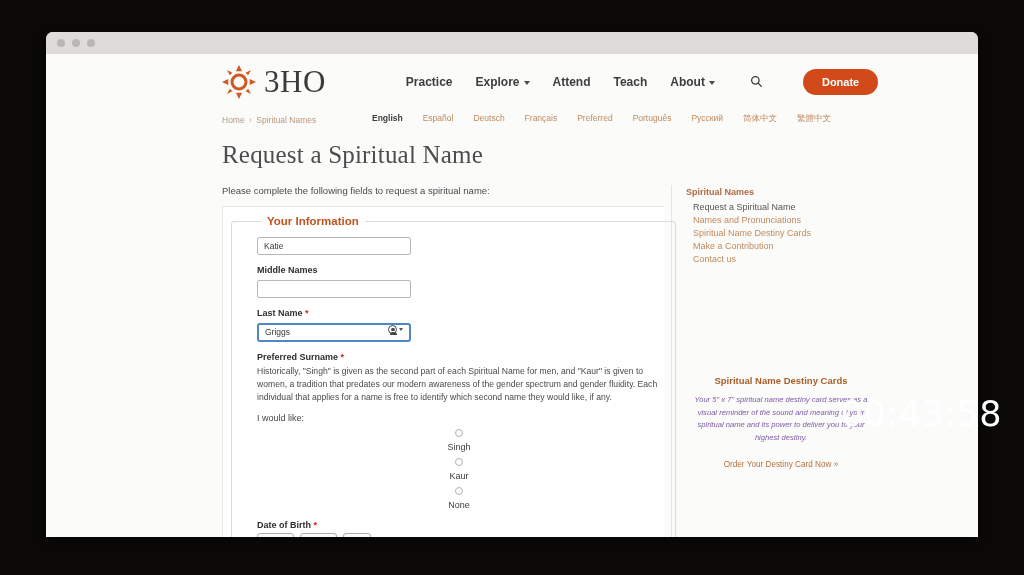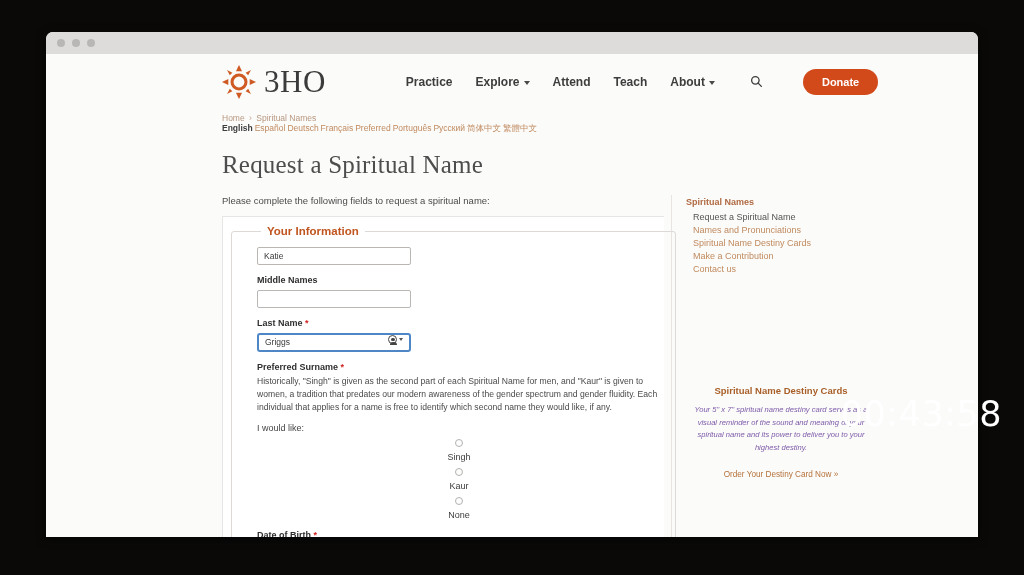--- a/index.html
+++ b/index.html
@@ -67,28 +67,27 @@
   #donate {
     margin-left: 14px;
     background: #d2491a; color: #fff;
     font-size: 11px; font-weight: 700;
     padding: 7px 19px; border-radius: 18px; cursor: pointer;
     white-space: nowrap;
   }
 
   
   #utilrow {
-    display: flex; align-items: flex-start;
+    display: flex; align-items: flex-end;
     padding: 4px 7px 6px 176px;
     font-size: 8.5px;
-    flex-direction: column;
   }
   #breadcrumb { color: #b8977f; width: 150px; }
   #breadcrumb .sep { color: #c3a791; margin: 0 2px; }
-  #langs { display: flex; gap: 2px; align-items: baseline; }
+  #langs { display: flex; gap: 20px; align-items: baseline; }
   .lang { color: #c08a5e; font-size: 8.5px; cursor: pointer; white-space: nowrap; }
   .lang.active { color: #3d3d3d; font-weight: 700; }
 
   
   #pagetitle {
     font-family: "Liberation Serif", serif;
     font-size: 25px; color: #4d4d4d; font-weight: 400;
     padding: 10px 0 0 176px; letter-spacing: .2px;
   }
 

